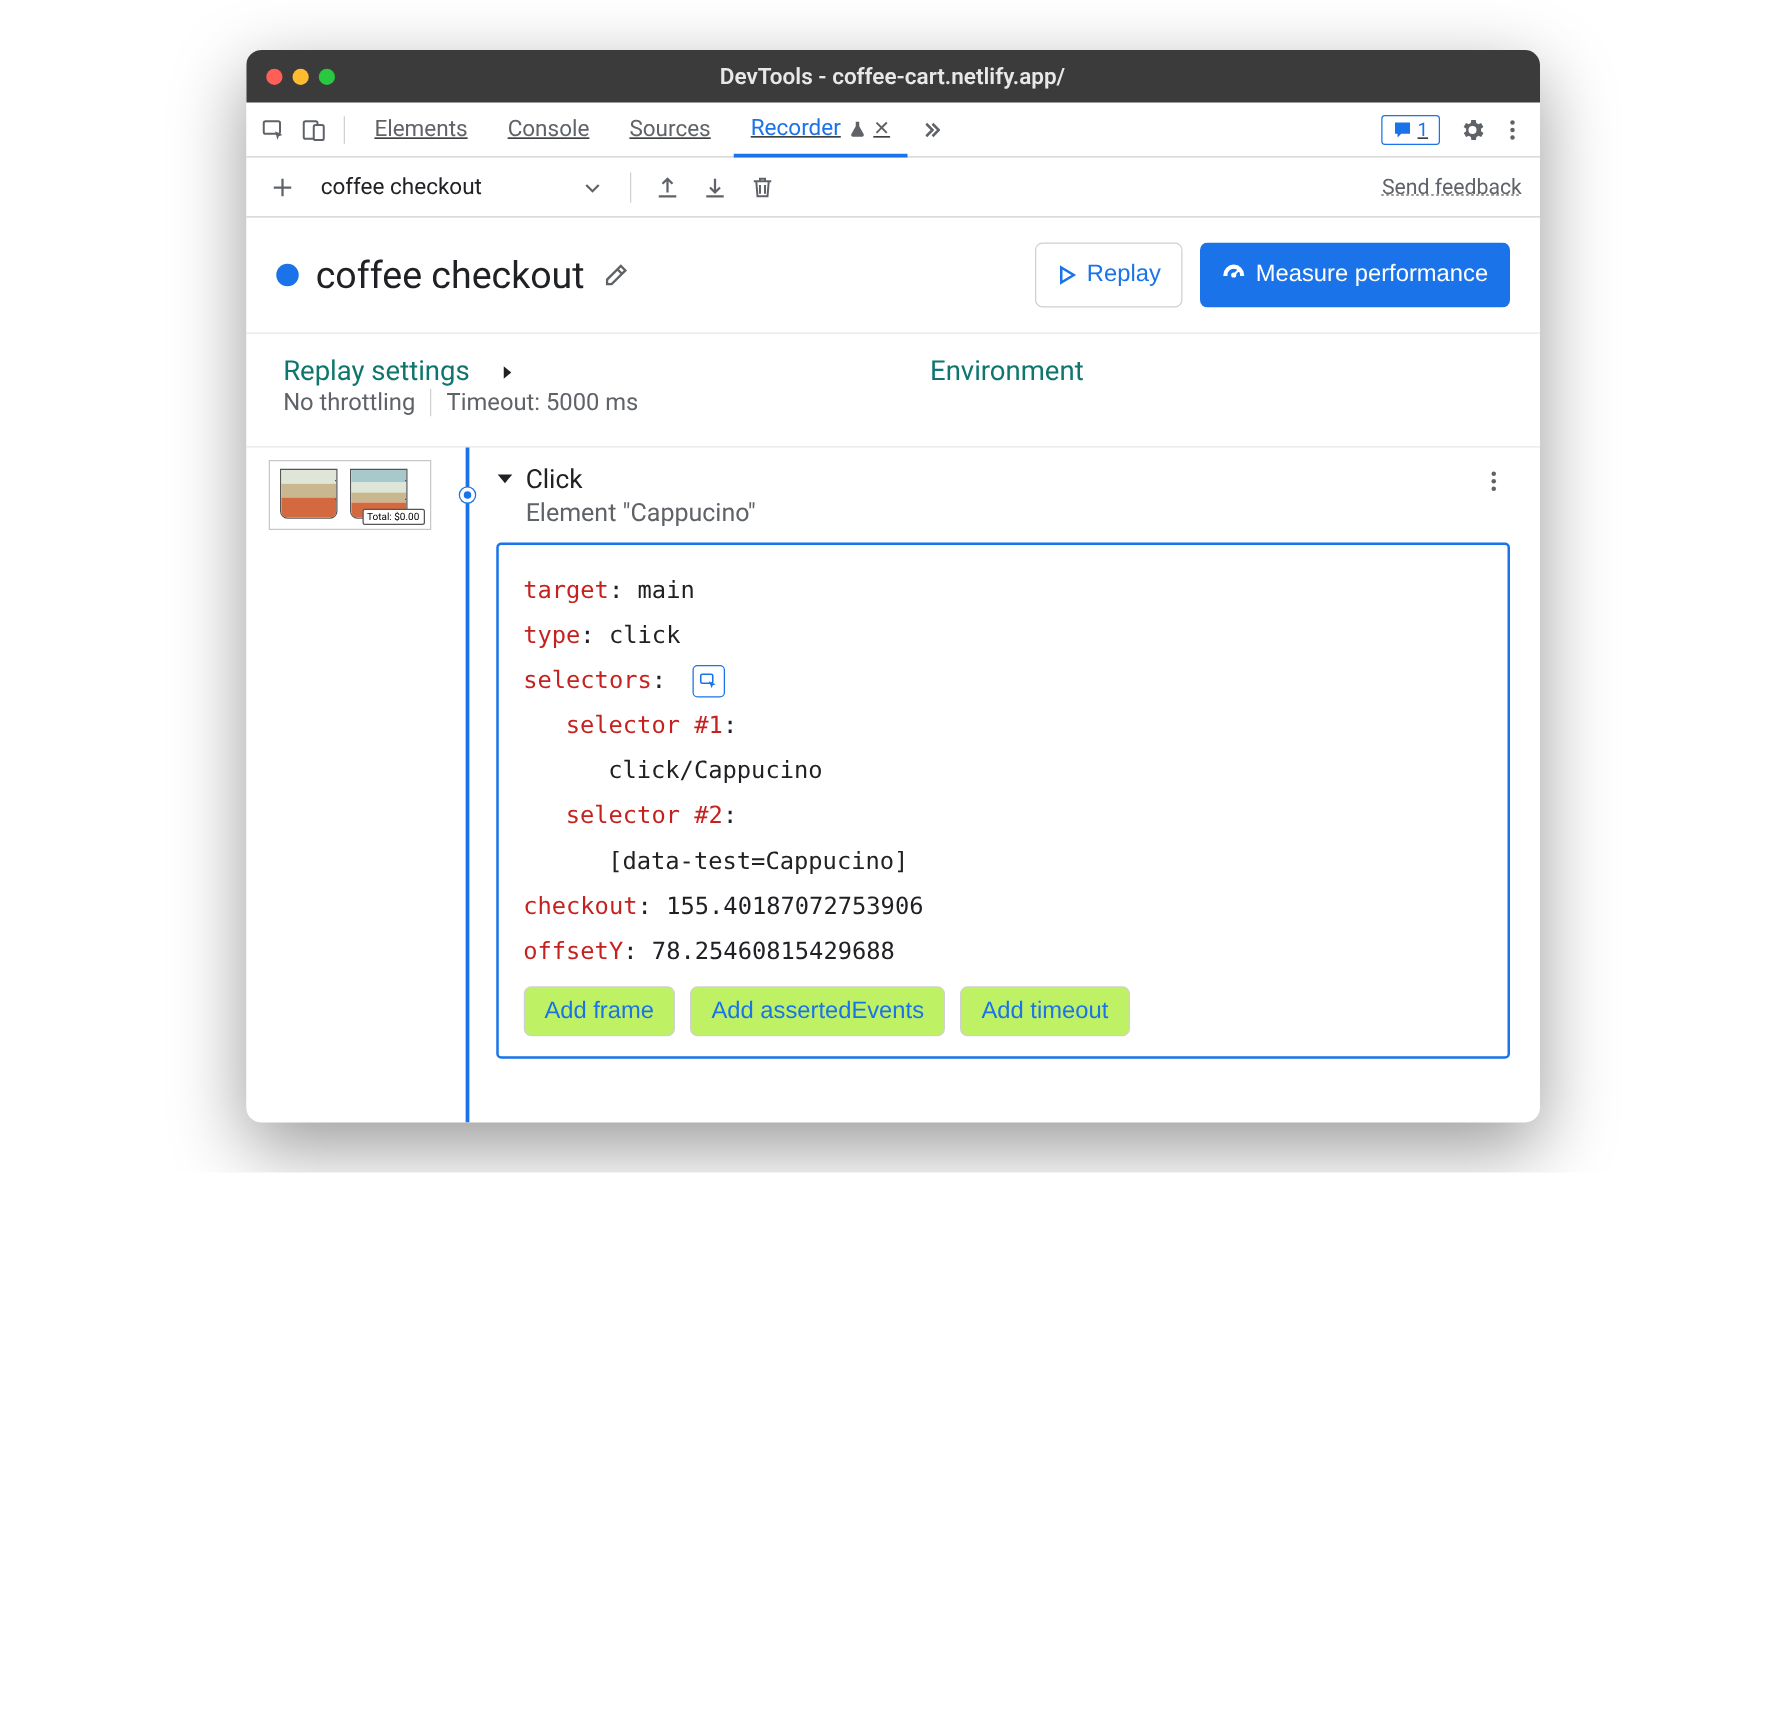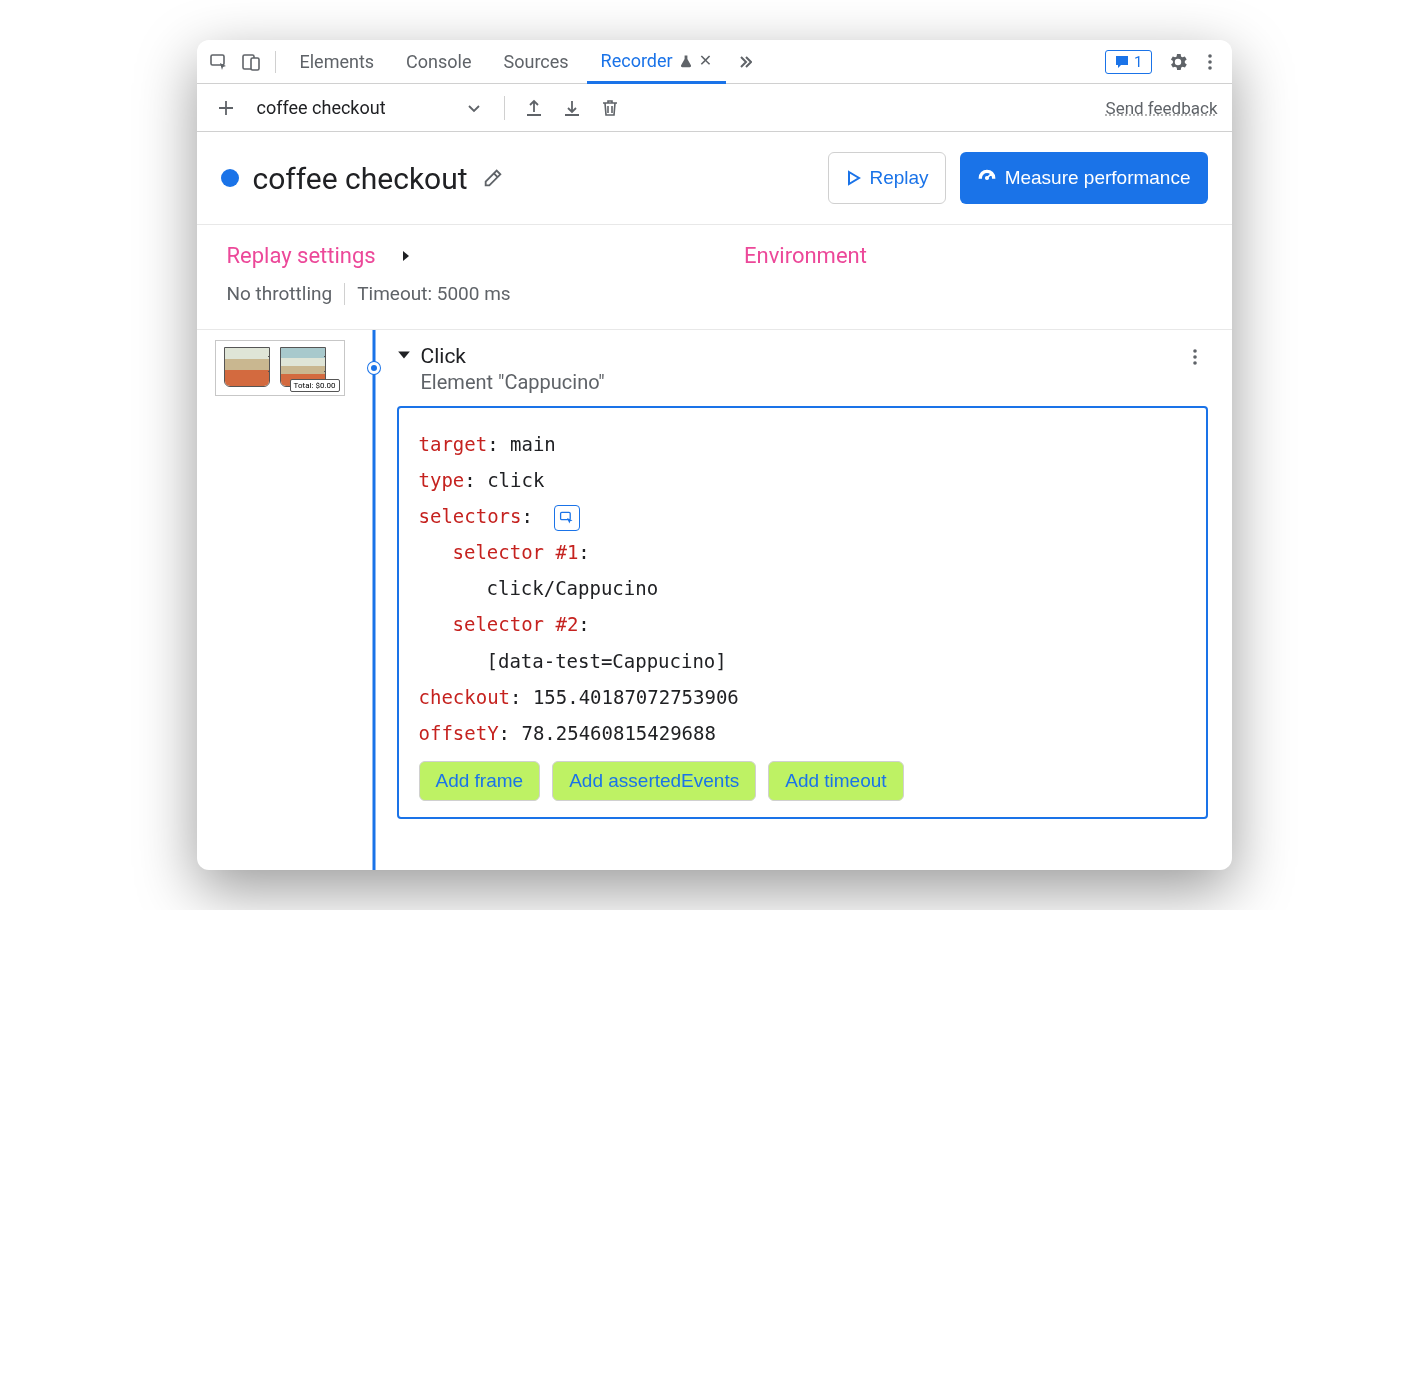--- a/index.html
+++ b/index.html
@@ -41,20 +41,21 @@
   pointer-events: none;
 }
 
 .tabbar {
   display: flex;
   align-items: center;
   border-bottom: 1px solid #d0d0d0;
   height: 44px;
   padding: 17px 8px;
   gap: 4px;
+  text-decoration: underline;
 }
 .tabbar .icon-btn { width: 28px; height: 28px; display:flex; align-items:center; justify-content:center; color:#5f6368; cursor:pointer; border-radius:4px; }
 .tabbar .divider { width:1px; height:22px; background:#d0d0d0; margin:0 6px; }
 .tab {
   padding: 0 14px;
   height: 44px;
   display: flex;
   align-items: center;
   font-size: 18px;
   color: #5f6368;
@@ -117,22 +118,21 @@
 }
 
 .settings-row {
   display:flex;
   padding: 18px 30px 24px 30px;
   border-top: 1px solid #e8e8e8;
   border-bottom: 1px solid #e8e8e8;
 }
 .settings-col { flex:1; }
 .settings-title {
-  font-size:22px; color:#ec4899; display:flex; align-items:center; gap:24px;
-  margin-bottom: 14px;
+  font-size:22px; color:#0f766e; display:flex; align-items:center; gap:24px;
 }
 .settings-meta {
   display:flex; align-items:flex-end; gap:12px; font-size:19px; color:#5f6368;
 }
 .settings-meta .v-div { width:1px; height:22px; background:#d0d0d0; }
 
 .timeline-area {
   display:flex;
   min-height: 540px;
 }
@@ -193,20 +193,28 @@
   font-size:19px; font-weight:500; border-radius:6px;
   padding:8px 16px; cursor:pointer;
 }
 svg { display:block; }
 </style>
 </head>
 <body>
 
 <div class="window">
 
+  <div class="titlebar">
+    <div class="traffic-lights">
+      <div class="tl red"></div>
+      <div class="tl yellow"></div>
+      <div class="tl green"></div>
+    </div>
+    <div class="titlebar-title">DevTools - coffee-cart.netlify.app/</div>
+  </div>
 
   <div class="tabbar">
     <div class="icon-btn">
       <svg width="20" height="20" viewBox="0 0 20 20" fill="none" stroke="currentColor" stroke-width="1.6">
           <rect x="2" y="3" width="13" height="10" rx="1.5"></rect>
           <path d="M11 11 L17 14 L14 15 L13 18 Z" fill="currentColor" stroke="none"></path>
         </svg>
     </div>
     <div class="icon-btn">
       <svg width="20" height="20" viewBox="0 0 20 20" fill="none" stroke="currentColor" stroke-width="1.6">

